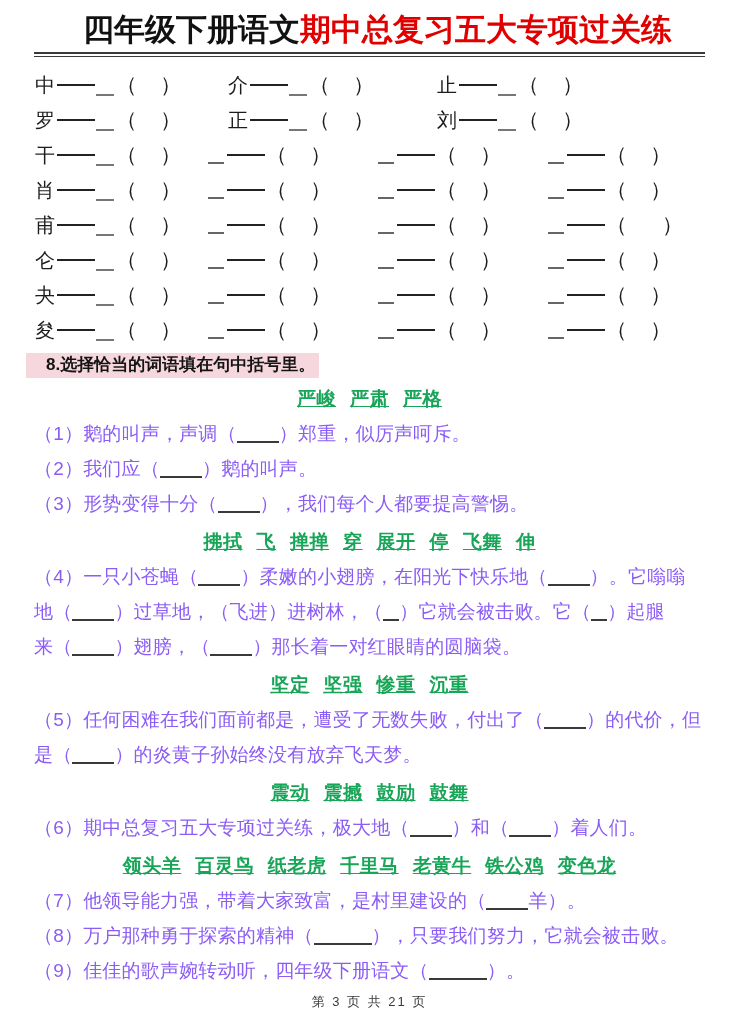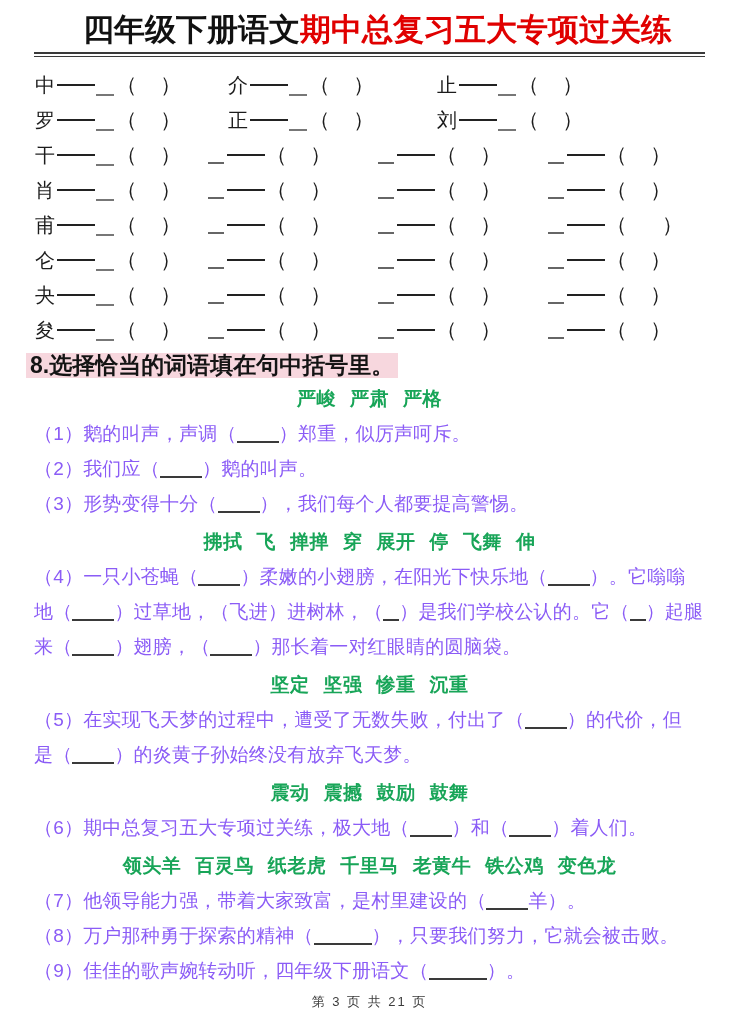--- a/index.html
+++ b/index.html
@@ -82,39 +82,40 @@
   }
   .rad-paren {
     display: inline-block;
     font-size: 21px;
     letter-spacing: 0;
   }
 
   
   .section-head {
     margin: 6px 0 0 26px;
-    font-size: 23px;
+    font-size: 17px;
     font-weight: bold;
     color: #141414;
     display: inline-block;
     background: #f7d7de;
-    padding: 2px 4px 3px 4px;
+    padding: 2px 4px 3px 20px;
     line-height: 20px;
   }
   .section-head-line { line-height: 0; }
 
   
   .wordbank {
     text-align: center;
     color: #18a558;
     font-weight: bold;
     font-size: 19px;
     line-height: 30px;
     margin: 6px 0 2px 0;
     letter-spacing: 0.5px;
+    text-decoration: underline;
   }
   .wordbank span { margin: 0 7px; }
 
   
   .qline {
     font-size: 19px;
     line-height: 35px;
     margin: 0 0 0 34px;
     color: #8b5cf6;
     white-space: nowrap;
@@ -292,32 +293,32 @@
 </div>
 
 <div class="wordbank">
   <span>拂拭</span><span>飞</span><span>掸掸</span><span>穿</span><span>展开</span><span>停</span><span>飞舞</span><span>伸</span>
 </div>
 
 <div class="qline">
   <span>（4）</span><span>一只小苍蝇（</span><span class="blank"></span><span>）柔嫩的小翅膀，在阳光下快乐地（</span><span class="blank"></span><span>）。它嗡嗡</span>
 </div>
 <div class="qline cont">
-  <span>地（</span><span class="blank"></span><span>）过草地，（飞进）进树林，（</span><span class="blank short"></span><span>）是我们学校公认的。它（</span><span class="blank short"></span><span>）起腿</span>
+  <span>地（</span><span class="blank"></span><span>）过草地，（飞进）进树林，（</span><span class="blank short"></span><span>）它就会被击败。它（</span><span class="blank short"></span><span>）起腿</span>
 </div>
 <div class="qline cont">
   <span>来（</span><span class="blank"></span><span>）翅膀，（</span><span class="blank"></span><span>）那长着一对红眼睛的圆脑袋。</span>
 </div>
 
 <div class="wordbank">
   <span>坚定</span><span>坚强</span><span>惨重</span><span>沉重</span>
 </div>
 
 <div class="qline">
-  <span>（5）</span><span>在实现飞天梦的过程中，遭受了无数失败，付出了（</span><span class="blank"></span><span>）的代价，但</span>
+  <span>（5）</span><span>任何困难在我们面前都是，遭受了无数失败，付出了（</span><span class="blank"></span><span>）的代价，但</span>
 </div>
 <div class="qline cont">
   <span>是（</span><span class="blank"></span><span>）的炎黄子孙始终没有放弃飞天梦。</span>
 </div>
 
 <div class="wordbank">
   <span>震动</span><span>震撼</span><span>鼓励</span><span>鼓舞</span>
 </div>
 
 <div class="qline">

